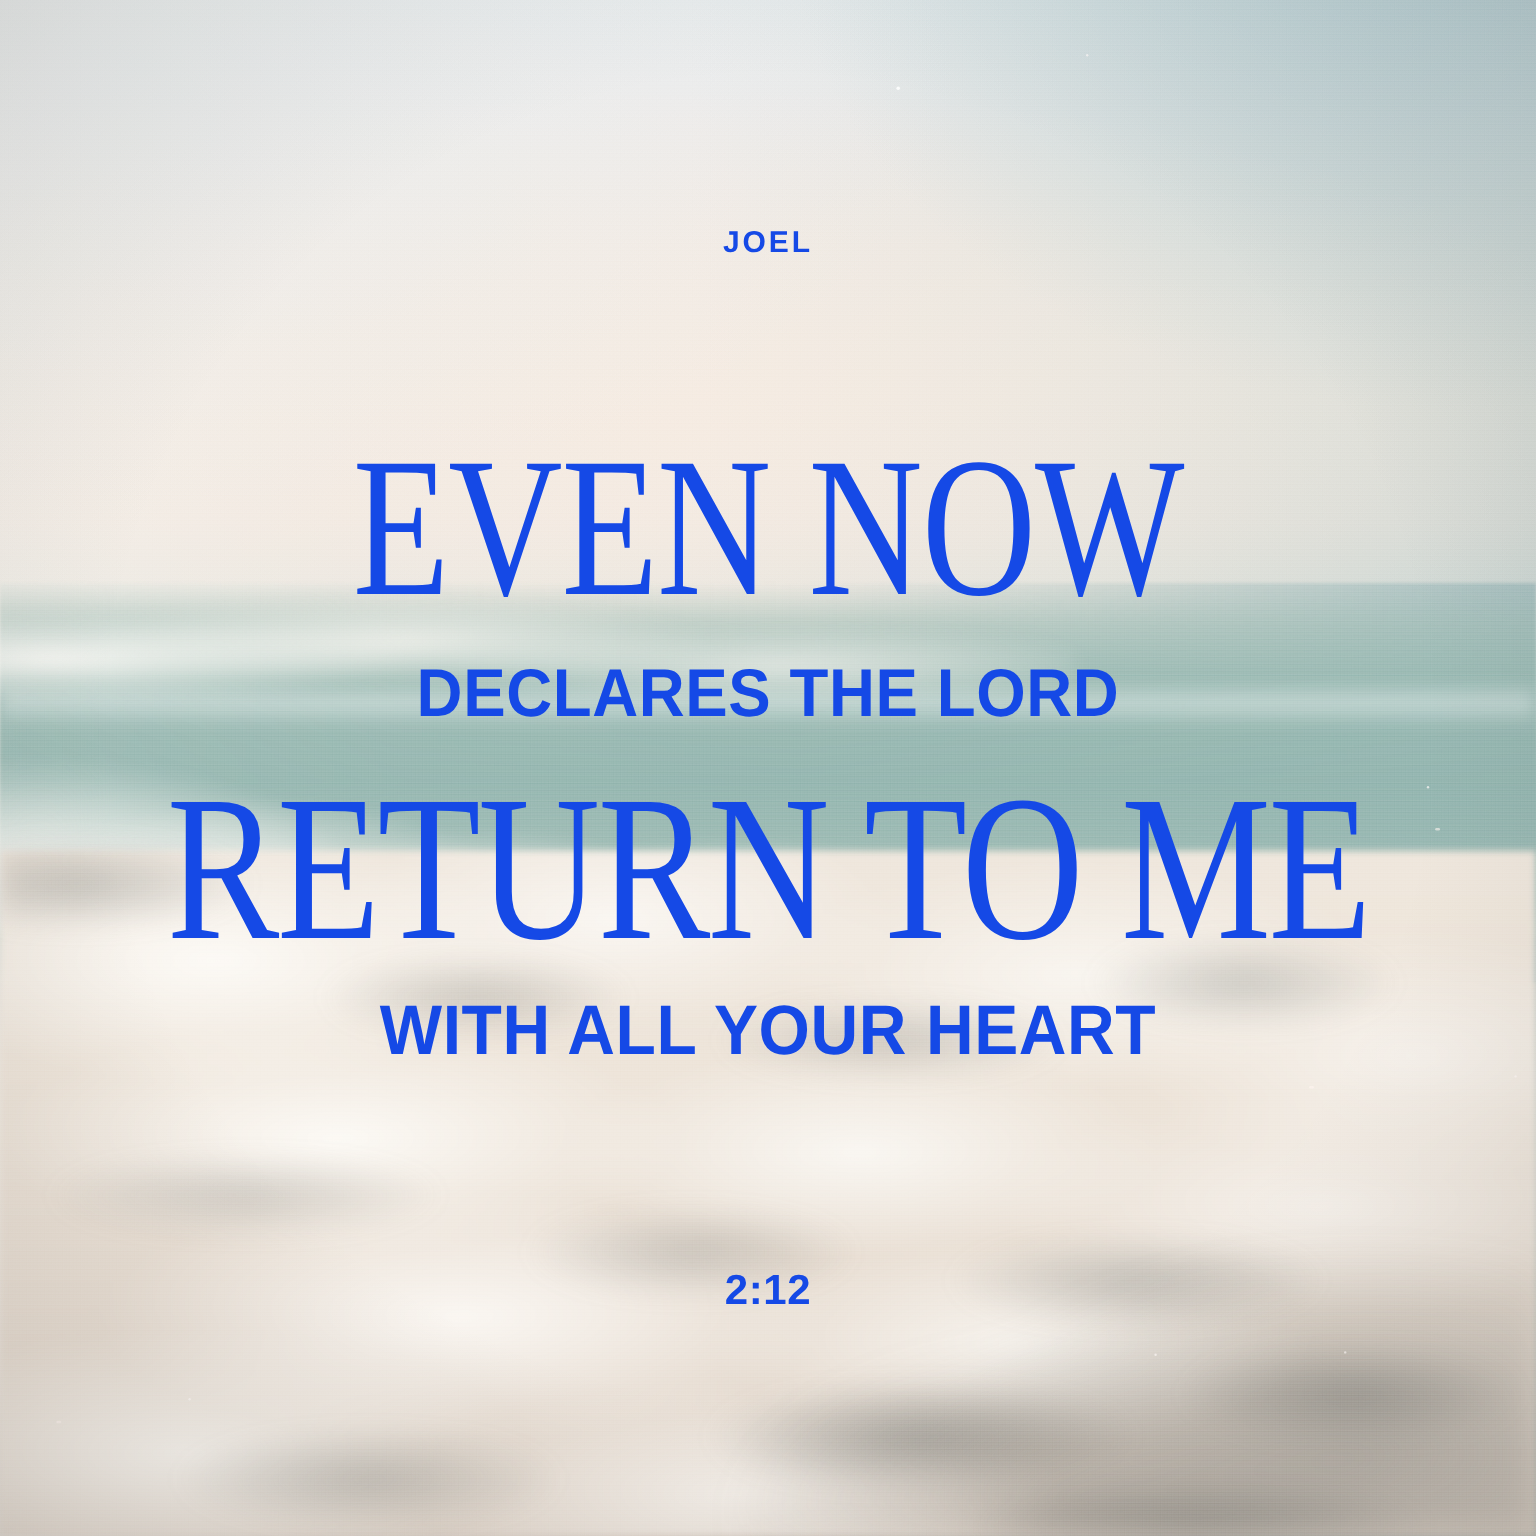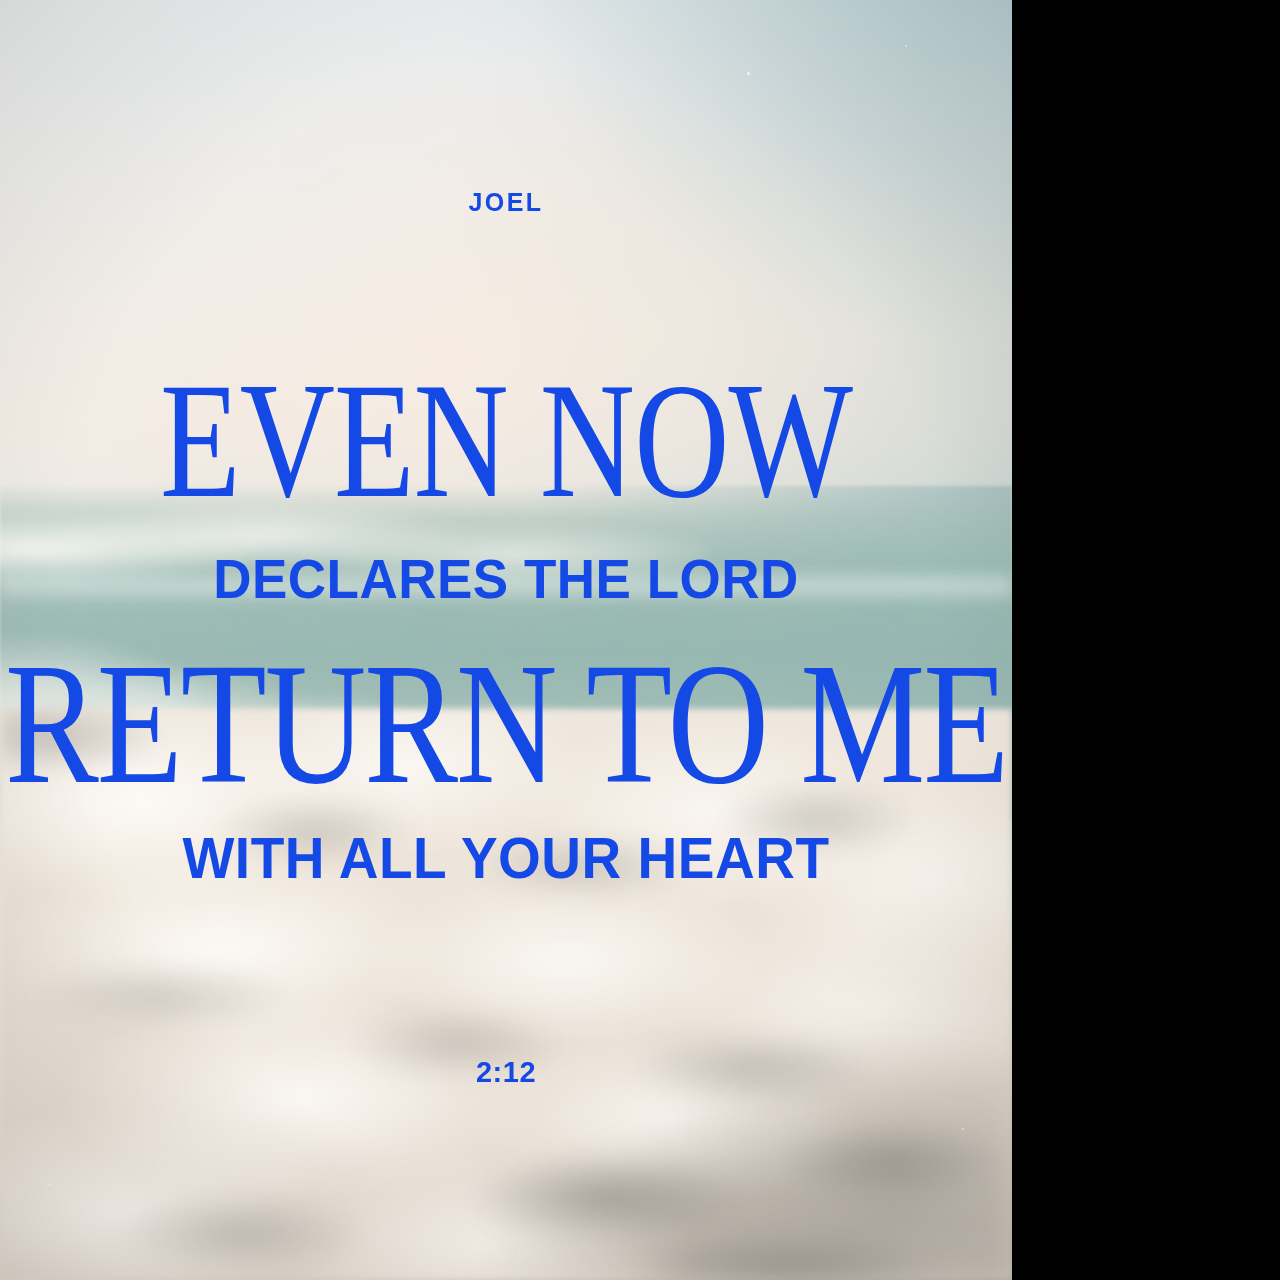--- a/index.html
+++ b/index.html
@@ -3,21 +3,21 @@
 <meta charset="utf-8">
 <title>Joel 2:12</title>
 <style>
   html, body {
     margin: 0;
     padding: 0;
     background: #000;
   }
   #stage {
     position: relative;
-    width: 1012px;
+    width: 1280px;
     height: 1280px;
     overflow: hidden;
     font-family: "Liberation Sans", sans-serif;
     background: #efe9e3;
   }
 
   
 
   
   .bg-base {
@@ -305,21 +305,21 @@
     transform: scaleY(1.06);
   }
 
   .verse-ref {
     position: absolute;
     top: 1056px;
     left: 0; right: 0;
     text-align: center;
     font-family: "Liberation Sans", sans-serif;
     font-weight: 700;
-    font-size: 29px;
+    font-size: 35px;
     letter-spacing: 0.5px;
     color: #1549E6;
   }
 </style>
 </head>
 <body>
 
 <div id="stage">
 
   <div class="bg-base"></div>

